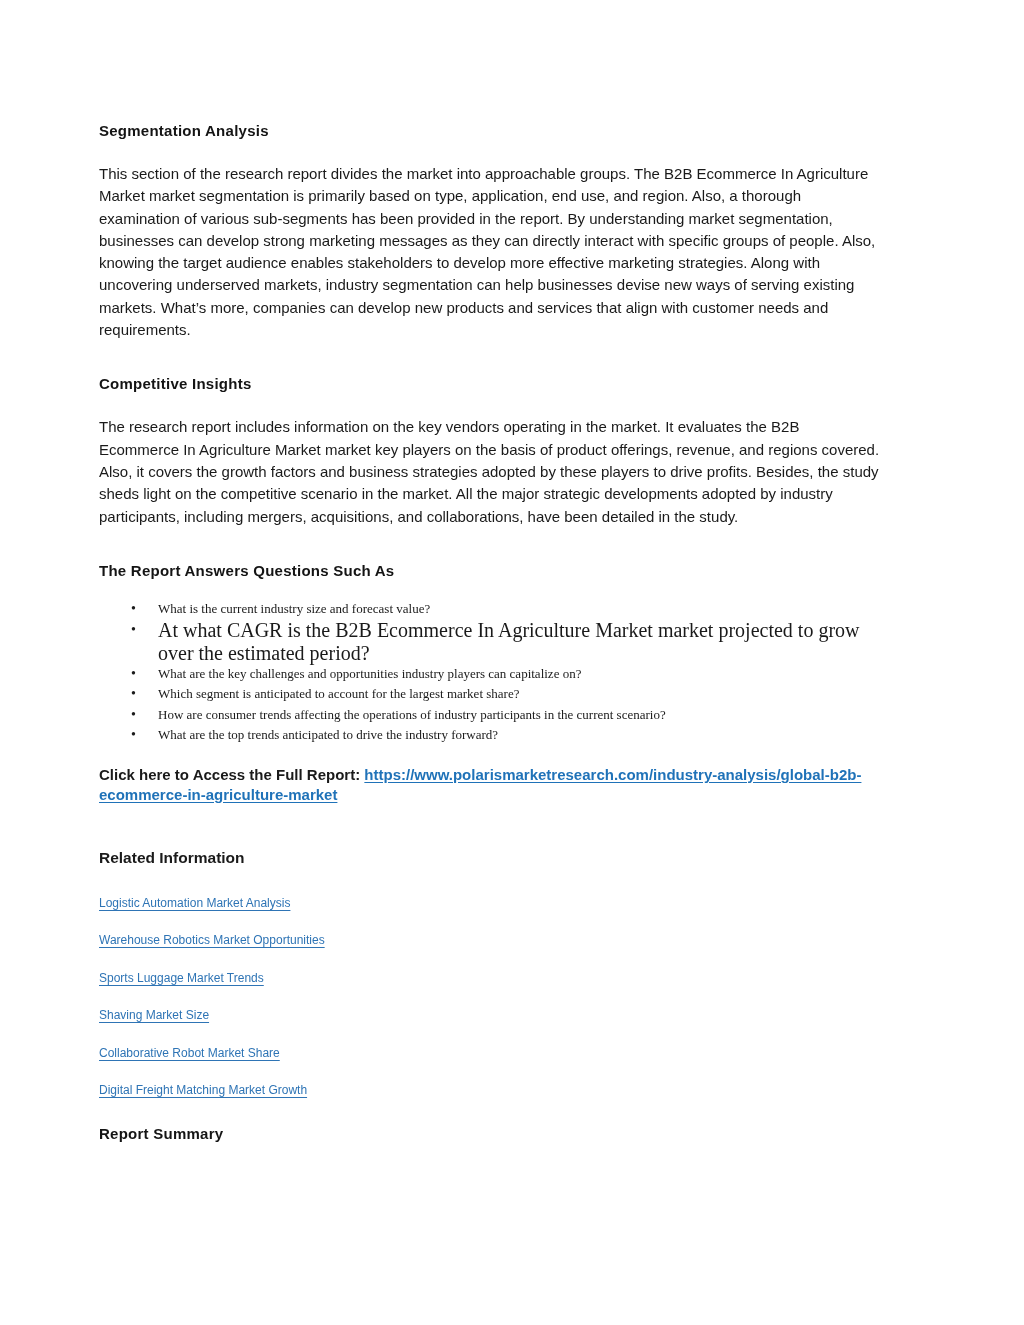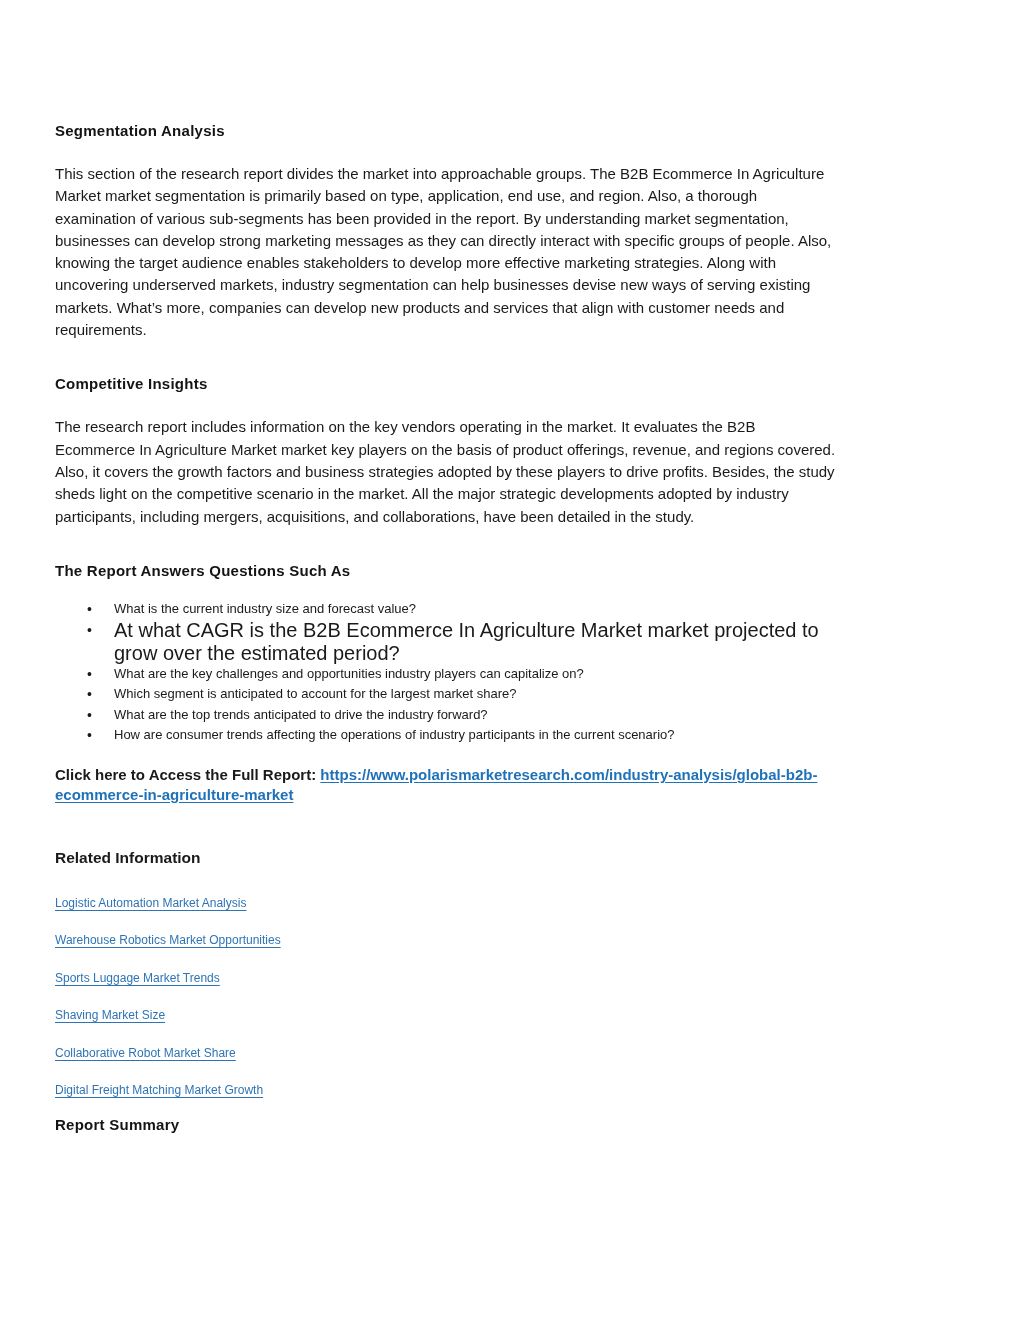--- a/index.html
+++ b/index.html
@@ -8,21 +8,21 @@
     background: #ffffff;
   }
   .page {
     position: relative;
     width: 1024px;
     height: 1243px;
     background: #ffffff;
     font-family: "Liberation Sans", sans-serif;
     color: var(--text, #1a1a1a);
     box-sizing: border-box;
-    padding: 121px 120px 0 55px;
+    padding: 121px 120px 0 99px;
     overflow: hidden;
   }
   .content {
     width: 783px;
   }
   .section-heading {
     margin: 0;
     font-size: 15px;
     font-weight: bold;
     line-height: 20px;
@@ -33,20 +33,21 @@
     margin: 22px 0 0 0;
     font-size: 15px;
     line-height: 22.3px;
     color: var(--text, #1a1a1a);
   }
   .mt-heading { margin-top: 33px; }
   .questions-list {
     margin: 18px 0 0 0;
     padding: 0;
     list-style: none;
+    font-family: Liberation Serif, serif;
   }
   .questions-list li {
     position: relative;
     padding-left: 59px;
     font-size: 13px;
     line-height: 20.5px;
     color: var(--text, #1a1a1a);
   }
   .questions-list li.large {
     font-size: 20px;
@@ -92,21 +93,21 @@
     line-height: 20px;
     color: var(--link-blue, #2e74b5);
     text-decoration: underline;
     text-underline-offset: 3px;
     cursor: pointer;
   }
   .related-link + .related-link {
     margin-top: 17.5px;
   }
   .summary-heading {
-    margin-top: 15px;
+    margin-top: 24px;
   }
 </style>
 </head>
 <body>
 
 <div class="page">
   <div class="content">
 
     <h2 class="section-heading">Segmentation Analysis</h2>
 
@@ -116,22 +117,22 @@
 
     <p class="body-text">The research report includes information on the key vendors operating in the market. It evaluates the B2B Ecommerce In Agriculture Market market key players on the basis of product offerings, revenue, and regions covered. Also, it covers the growth factors and business strategies adopted by these players to drive profits. Besides, the study sheds light on the competitive scenario in the market. All the major strategic developments adopted by industry participants, including mergers, acquisitions, and collaborations, have been detailed in the study.</p>
 
     <h2 class="section-heading mt-heading">The Report Answers Questions Such As</h2>
 
     <ul class="questions-list">
       <li>What is the current industry size and forecast value?</li>
       <li class="large">At what CAGR is the B2B Ecommerce In Agriculture Market market projected to grow over the estimated period?</li>
       <li>What are the key challenges and opportunities industry players can capitalize on?</li>
       <li>Which segment is anticipated to account for the largest market share?</li>
+      <li>How are consumer trends affecting the operations of industry participants in the current scenario?</li>
       <li>What are the top trends anticipated to drive the industry forward?</li>
-      <li>How are consumer trends affecting the operations of industry participants in the current scenario?</li>
     </ul>
 
     <p class="access-para">
       <span class="access-label">Click here to Access the Full Report:</span>
       <a class="report-url">https://www.polarismarketresearch.com/industry-analysis/global-b2b-ecommerce-in-agriculture-market</a>
     </p>
 
     <h3 class="sub-heading">Related Information</h3>
 
     <div class="related-links">

